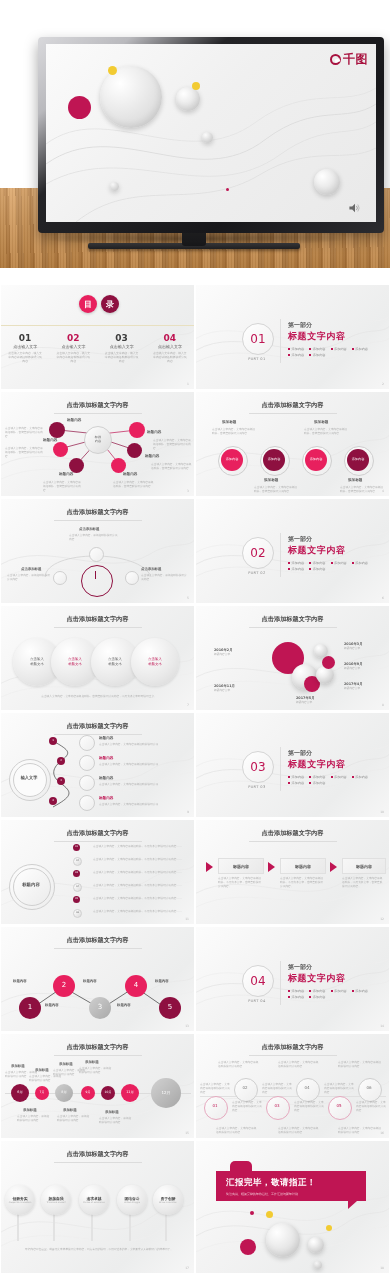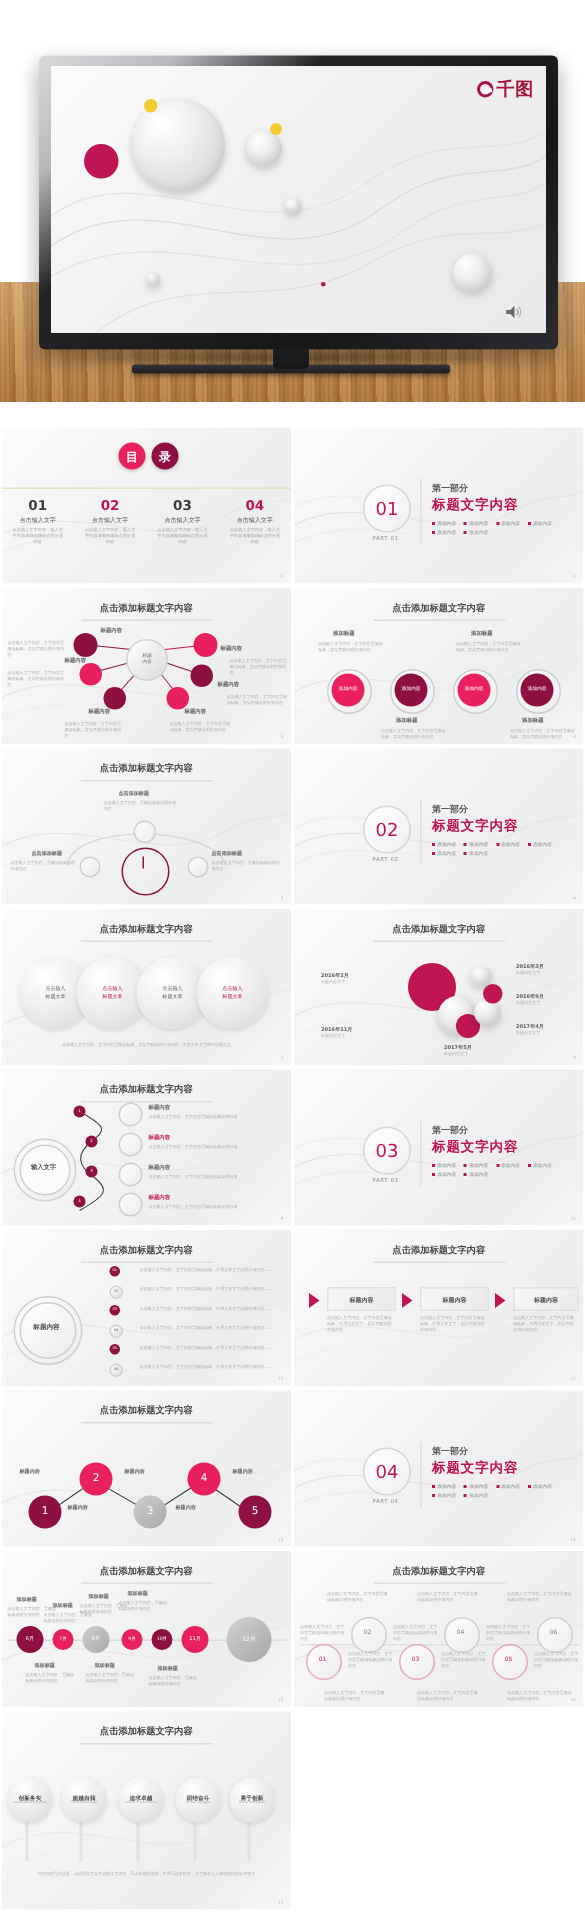--- a/index.html
+++ b/index.html
@@ -19,21 +19,21 @@
   .wood:after{content:"";position:absolute;left:0;top:0;width:100%;height:100%;
     background:linear-gradient(180deg,rgba(255,255,255,.18),rgba(0,0,0,.12));}
   .wood-bottom{position:absolute;left:0;top:268px;width:390px;height:17px;background:#fff;}
 
   .tvshadow{position:absolute;left:40px;top:232px;width:310px;height:14px;border-radius:50%;
     background:radial-gradient(ellipse at center,rgba(0,0,0,.38),rgba(0,0,0,0) 70%);}
   .tvstand{position:absolute;left:88px;top:243px;width:212px;height:6px;border-radius:2px;
     background:linear-gradient(180deg,#3a3a3c,#202022);box-shadow:0 2px 3px rgba(0,0,0,.35);}
   .tvneck{position:absolute;left:182px;top:230px;width:24px;height:16px;border-radius:3px;
     background:linear-gradient(180deg,#2c2c2e,#18181a);}
-  .tv{position:absolute;left:26px;top:37px;width:346px;height:196px;border-radius:4px;
+  .tv{position:absolute;left:38px;top:37px;width:346px;height:196px;border-radius:4px;
     background:linear-gradient(140deg,#d9d9dc 0%,#b9b9bd 16%,#242427 33%,#17171a 70%,#2b2b2f 100%);
     padding:7px 8px 11px 8px;box-sizing:border-box;box-shadow:0 6px 14px rgba(0,0,0,.35);}
   .screen{position:relative;width:100%;height:100%;overflow:hidden;background:#f2f2f2;
     box-shadow:inset 0 0 0 1px #0c0c0e;}
 
   
   .s1{position:absolute;inset:0;background:linear-gradient(135deg,#fbfbfb 0%,#f0f0f0 45%,#e9e9e9 100%);}
   .swave{position:absolute;inset:0;opacity:.9;}
   .circ{position:absolute;border-radius:50%;}
   .cgray{background:radial-gradient(circle at 32% 28%,#ffffff,#e2e2e2 62%,#cfcfcf 100%);
@@ -654,16 +654,37 @@
           <span style="font-size:2.1px;color:#a8a8a8;">United struggle</span>
         </div>
         <div class="bubble" style="left:152px;top:44px;width:30px;height:30px;">
           <span style="font-size:3.8px;font-weight:bold;color:#4a4a4a;">勇于创新</span>
           <span style="font-size:2.1px;color:#a8a8a8;">Brave innovation</span>
         </div>
         <div class="tiny" style="position:absolute;left:24px;top:106px;width:148px;text-align:center;">可把内容写在这里，或是用文字简单说明文字内容，写点有用的说明，不用写过多的字，文字要求人人都能明白的简单明了。</div>
         <div class="pg">17</div>
       </div>
 
+      <div class="slide" style="height:135px;">
+        <svg class="wv" viewBox="0 0 195 135" preserveAspectRatio="none">
+          <path d="M0,96 C48,66 108,114 150,84 C172,68 187,76 195,68" fill="none" stroke="#e6e6e6" stroke-width=".8"></path>
+          <path d="M0,112 C52,84 116,124 158,98 C177,84 189,90 195,84" fill="none" stroke="#eeeeee" stroke-width=".8"></path>
+          <path d="M0,80 C44,52 104,100 148,70 C170,54 186,62 195,54" fill="none" stroke="#eaeaea" stroke-width=".8"></path>
+        </svg>
+        <div class="fin-tab"></div>
+        <div class="fin-band">
+          <div class="fin-t">汇报完毕，敬请指正！</div>
+          <div class="fin-s">简洁实用、框架完整的年终总结、工作汇报与新年计划</div>
+        </div>
+        <div class="fin-tail"></div>
+        <div class="circ cgray" style="position:absolute;left:70px;top:82px;width:34px;height:34px;"></div>
+        <div class="circ cgray" style="position:absolute;left:112px;top:96px;width:16px;height:16px;"></div>
+        <div class="circ cgray" style="position:absolute;left:118px;top:120px;width:8px;height:8px;"></div>
+        <div class="circ cpink" style="position:absolute;left:44px;top:98px;width:16px;height:16px;"></div>
+        <div class="circ cpink" style="position:absolute;left:54px;top:70px;width:4px;height:4px;"></div>
+        <div class="circ cyellow" style="position:absolute;left:70px;top:70px;width:7px;height:7px;"></div>
+        <div class="circ cyellow" style="position:absolute;left:130px;top:84px;width:6px;height:6px;"></div>
+        <div class="pg">18</div>
+      </div>
     </div>
 
   </div>
 </div>
 
 </body></html>

